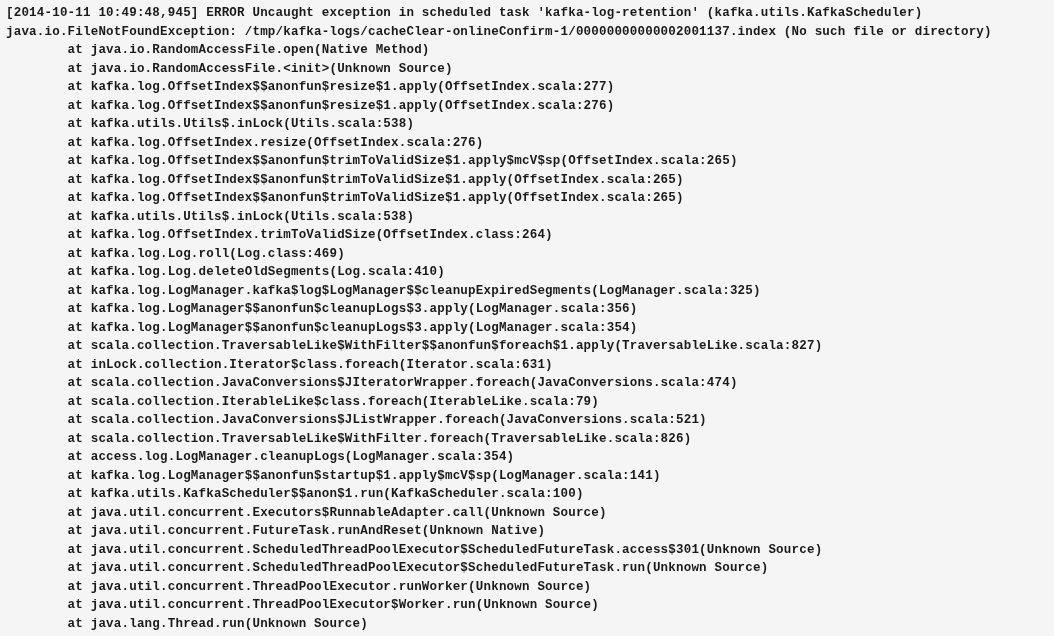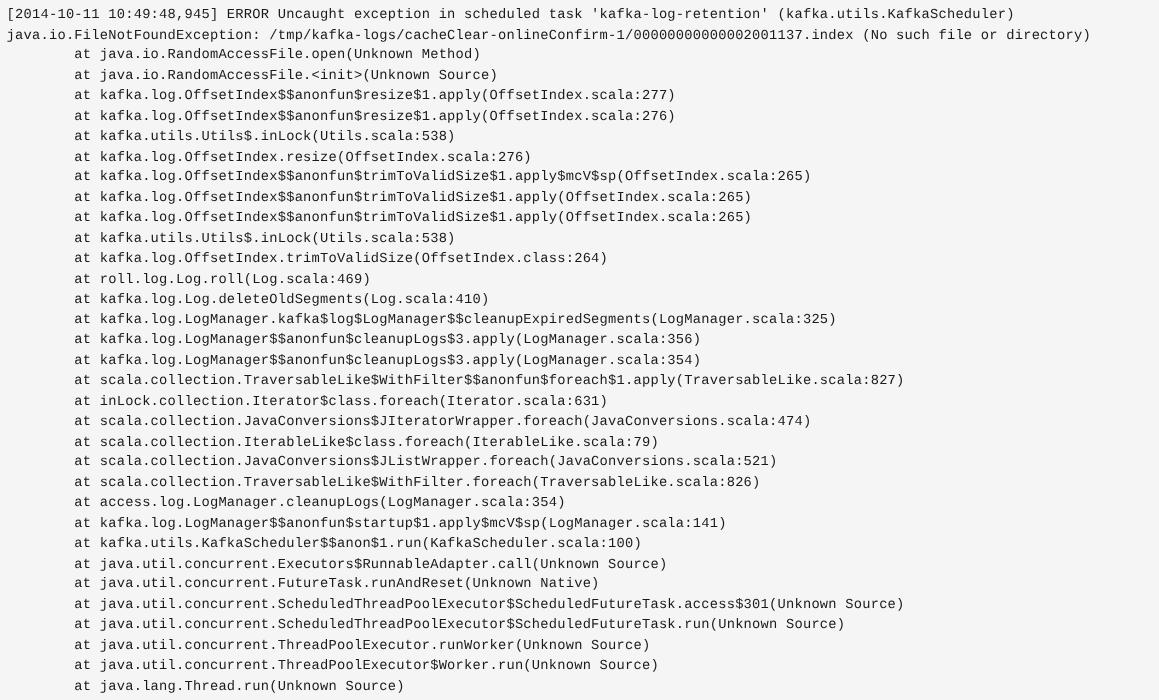--- a/index.html
+++ b/index.html
@@ -1,50 +1,51 @@
 <!DOCTYPE html>
 <html><head>
   <meta charset="utf-8">
   <style>
     * {
       margin: 0;
       padding: 0;
       box-sizing: border-box;
+      font-weight: bold;
     }
     body {
       background: #f5f5f5;
       font-family: "Courier New", Courier, monospace;
       font-size: 12.5px;
       line-height: 1.48;
       padding: 4px 6px;
       color: #1a1a1a;
       white-space: nowrap;
       letter-spacing: 0.2px;
     }
     .log-line {
       white-space: pre;
     }
   </style>
 </head>
 <body>
 
 <div class="log-line">[2014-10-11 10:49:48,945] ERROR Uncaught exception in scheduled task 'kafka-log-retention' (kafka.utils.KafkaScheduler)</div>
 <div class="log-line">java.io.FileNotFoundException: /tmp/kafka-logs/cacheClear-onlineConfirm-1/00000000000002001137.index (No such file or directory)</div>
-<div class="log-line">        at java.io.RandomAccessFile.open(Unknown Method)</div>
+<div class="log-line">        at java.io.RandomAccessFile.open(Native Method)</div>
 <div class="log-line">        at java.io.RandomAccessFile.&lt;init&gt;(Unknown Source)</div>
 <div class="log-line">        at kafka.log.OffsetIndex$$anonfun$resize$1.apply(OffsetIndex.scala:277)</div>
 <div class="log-line">        at kafka.log.OffsetIndex$$anonfun$resize$1.apply(OffsetIndex.scala:276)</div>
 <div class="log-line">        at kafka.utils.Utils$.inLock(Utils.scala:538)</div>
 <div class="log-line">        at kafka.log.OffsetIndex.resize(OffsetIndex.scala:276)</div>
 <div class="log-line">        at kafka.log.OffsetIndex$$anonfun$trimToValidSize$1.apply$mcV$sp(OffsetIndex.scala:265)</div>
 <div class="log-line">        at kafka.log.OffsetIndex$$anonfun$trimToValidSize$1.apply(OffsetIndex.scala:265)</div>
 <div class="log-line">        at kafka.log.OffsetIndex$$anonfun$trimToValidSize$1.apply(OffsetIndex.scala:265)</div>
 <div class="log-line">        at kafka.utils.Utils$.inLock(Utils.scala:538)</div>
 <div class="log-line">        at kafka.log.OffsetIndex.trimToValidSize(OffsetIndex.class:264)</div>
-<div class="log-line">        at roll.log.Log.roll(Log.scala:469)</div>
+<div class="log-line">        at kafka.log.Log.roll(Log.class:469)</div>
 <div class="log-line">        at kafka.log.Log.deleteOldSegments(Log.scala:410)</div>
 <div class="log-line">        at kafka.log.LogManager.kafka$log$LogManager$$cleanupExpiredSegments(LogManager.scala:325)</div>
 <div class="log-line">        at kafka.log.LogManager$$anonfun$cleanupLogs$3.apply(LogManager.scala:356)</div>
 <div class="log-line">        at kafka.log.LogManager$$anonfun$cleanupLogs$3.apply(LogManager.scala:354)</div>
 <div class="log-line">        at scala.collection.TraversableLike$WithFilter$$anonfun$foreach$1.apply(TraversableLike.scala:827)</div>
 <div class="log-line">        at inLock.collection.Iterator$class.foreach(Iterator.scala:631)</div>
 <div class="log-line">        at scala.collection.JavaConversions$JIteratorWrapper.foreach(JavaConversions.scala:474)</div>
 <div class="log-line">        at scala.collection.IterableLike$class.foreach(IterableLike.scala:79)</div>
 <div class="log-line">        at scala.collection.JavaConversions$JListWrapper.foreach(JavaConversions.scala:521)</div>
 <div class="log-line">        at scala.collection.TraversableLike$WithFilter.foreach(TraversableLike.scala:826)</div>

